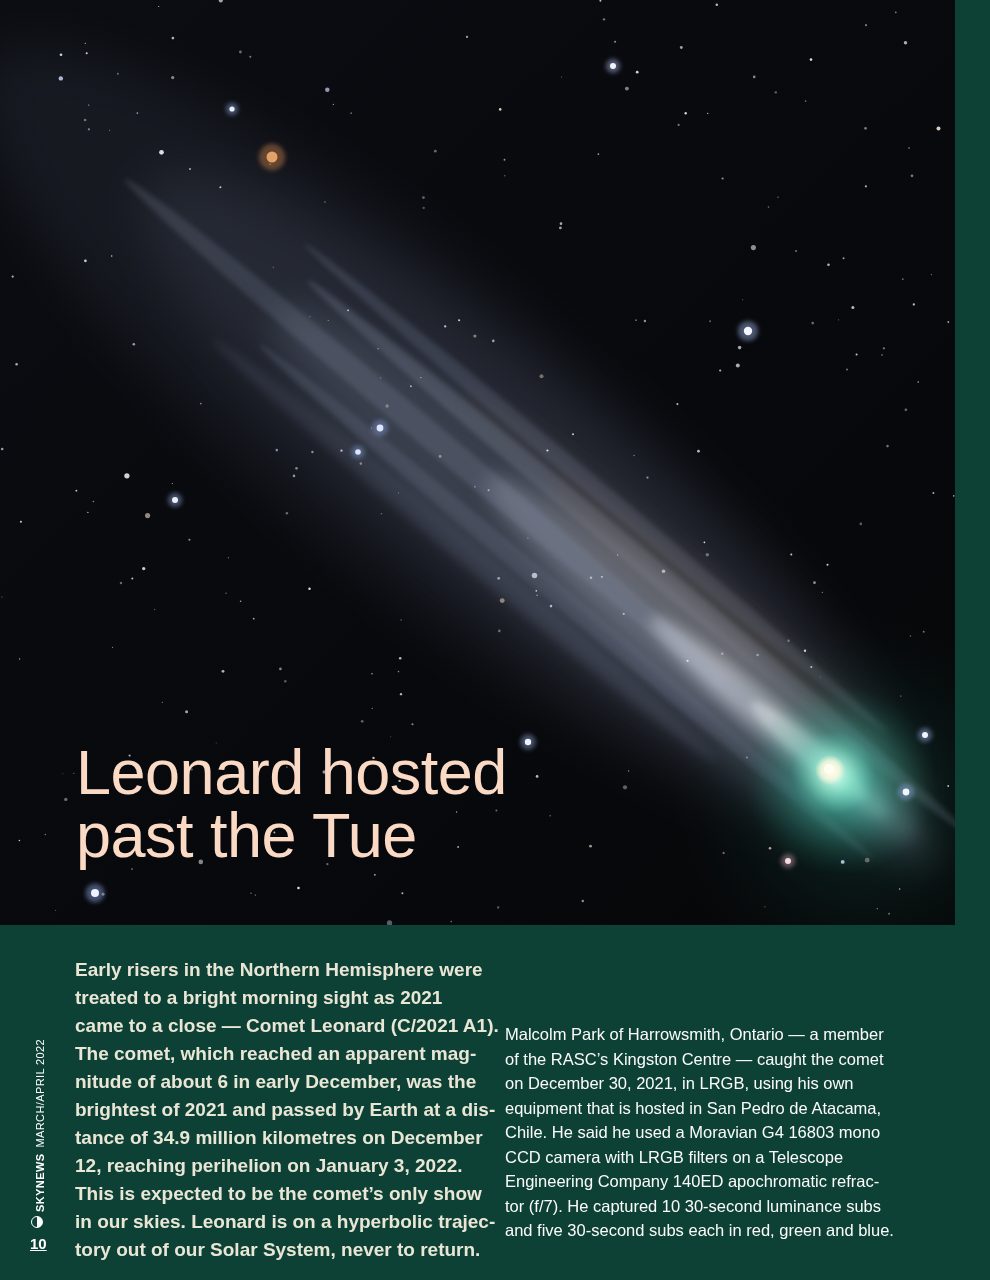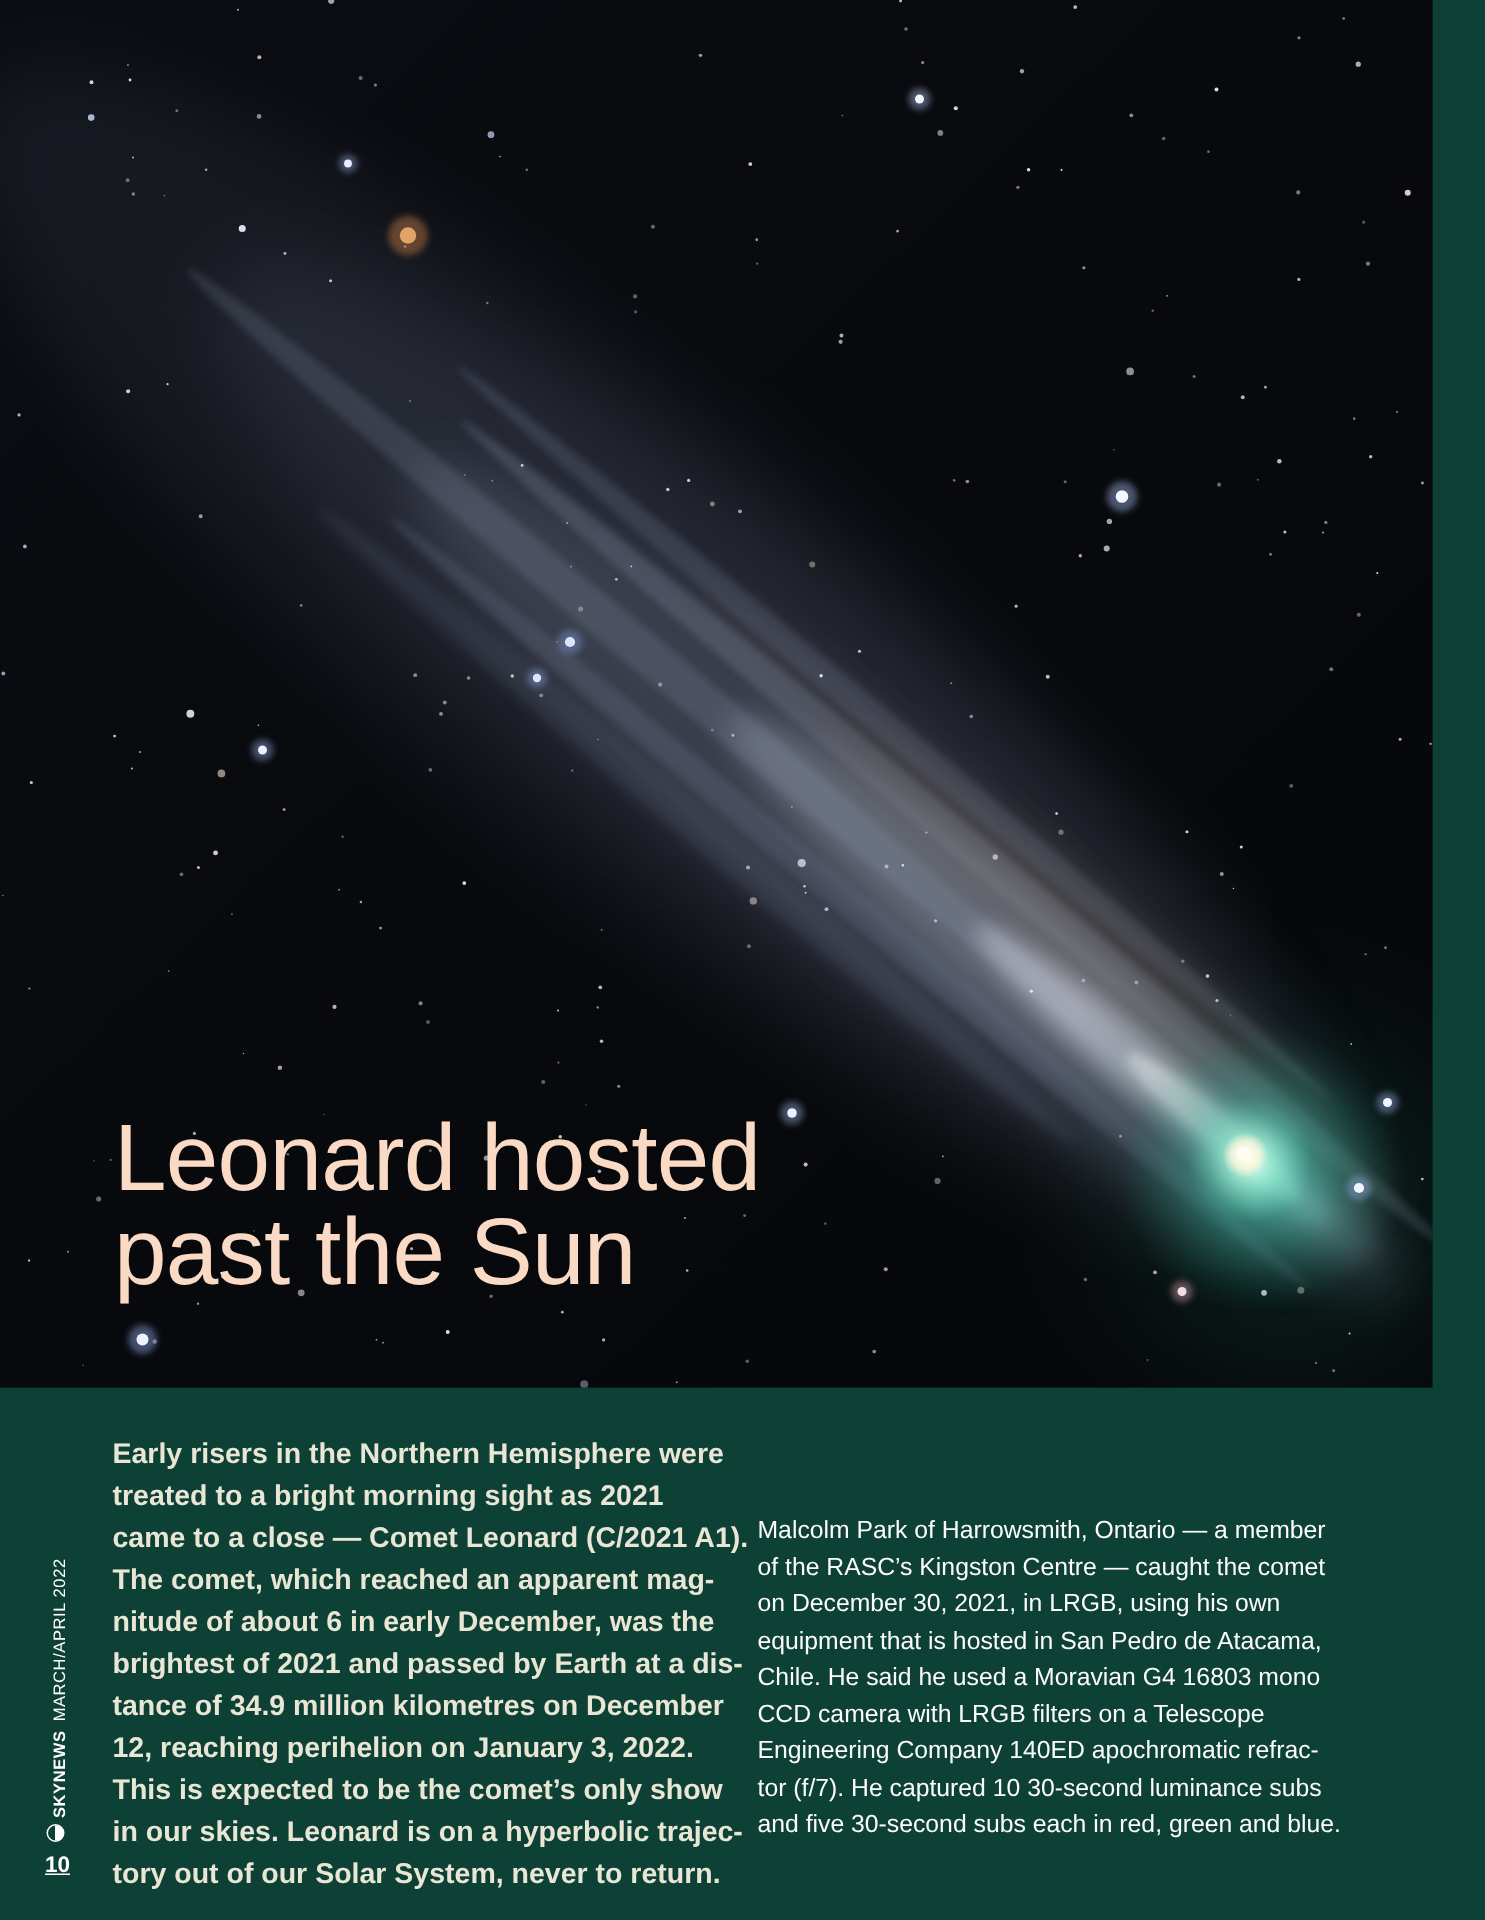--- a/index.html
+++ b/index.html
@@ -32,21 +32,21 @@
   .col-left{
     left:75px;top:956px;
     font-size:19px;line-height:28px;font-weight:700;
     color:var(--left-text);
   }
   .col-right{
     left:505px;top:959px;
     font-size:16.5px;line-height:24.5px;font-weight:400;
     color:var(--right-text);
   }
-  .col-right p{margin:0 0 24px 0;white-space:pre}
+  .col-right p{margin:14px 0 24px 0;white-space:pre}
   .folio-rot{
     position:absolute;left:33px;top:1212px;
     transform:rotate(-90deg);transform-origin:0 0;
     font-size:11px;line-height:14px;letter-spacing:0.4px;white-space:nowrap;
     color:var(--folio);
   }
   .folio-rot .mag{font-weight:700}
   .folio-rot .issue{font-weight:400;margin-left:6px}
   .moon{
     position:absolute;left:31px;top:1216px;width:12px;height:12px;
@@ -411,21 +411,21 @@
           <circle cx="175" cy="500" r="7.2" fill="#8ea4d8" opacity="0.45" filter="url(#fs)"></circle>
           <circle cx="175" cy="500" r="3" fill="#edf1fb"></circle>
           <circle cx="232" cy="109" r="6.2" fill="#8ea4d8" opacity="0.45" filter="url(#fs)"></circle>
           <circle cx="232" cy="109" r="2.6" fill="#e8eefc"></circle>
         </g>
     </svg>
   </div>
 
   <h1 class="headline">
     <span>Leonard hosted</span>
-    <span>past the Sun</span>
+    <span>past the Tue</span>
   </h1>
 
   <div class="col col-left">Early risers in the Northern Hemisphere were
 treated to a bright morning sight as 2021
 came to a close — Comet Leonard (C/2021 A1).
 The comet, which reached an apparent mag-
 nitude of about 6 in early December, was the
 brightest of 2021 and passed by Earth at a dis-
 tance of 34.9 million kilometres on December
 12, reaching perihelion on January 3, 2022.

